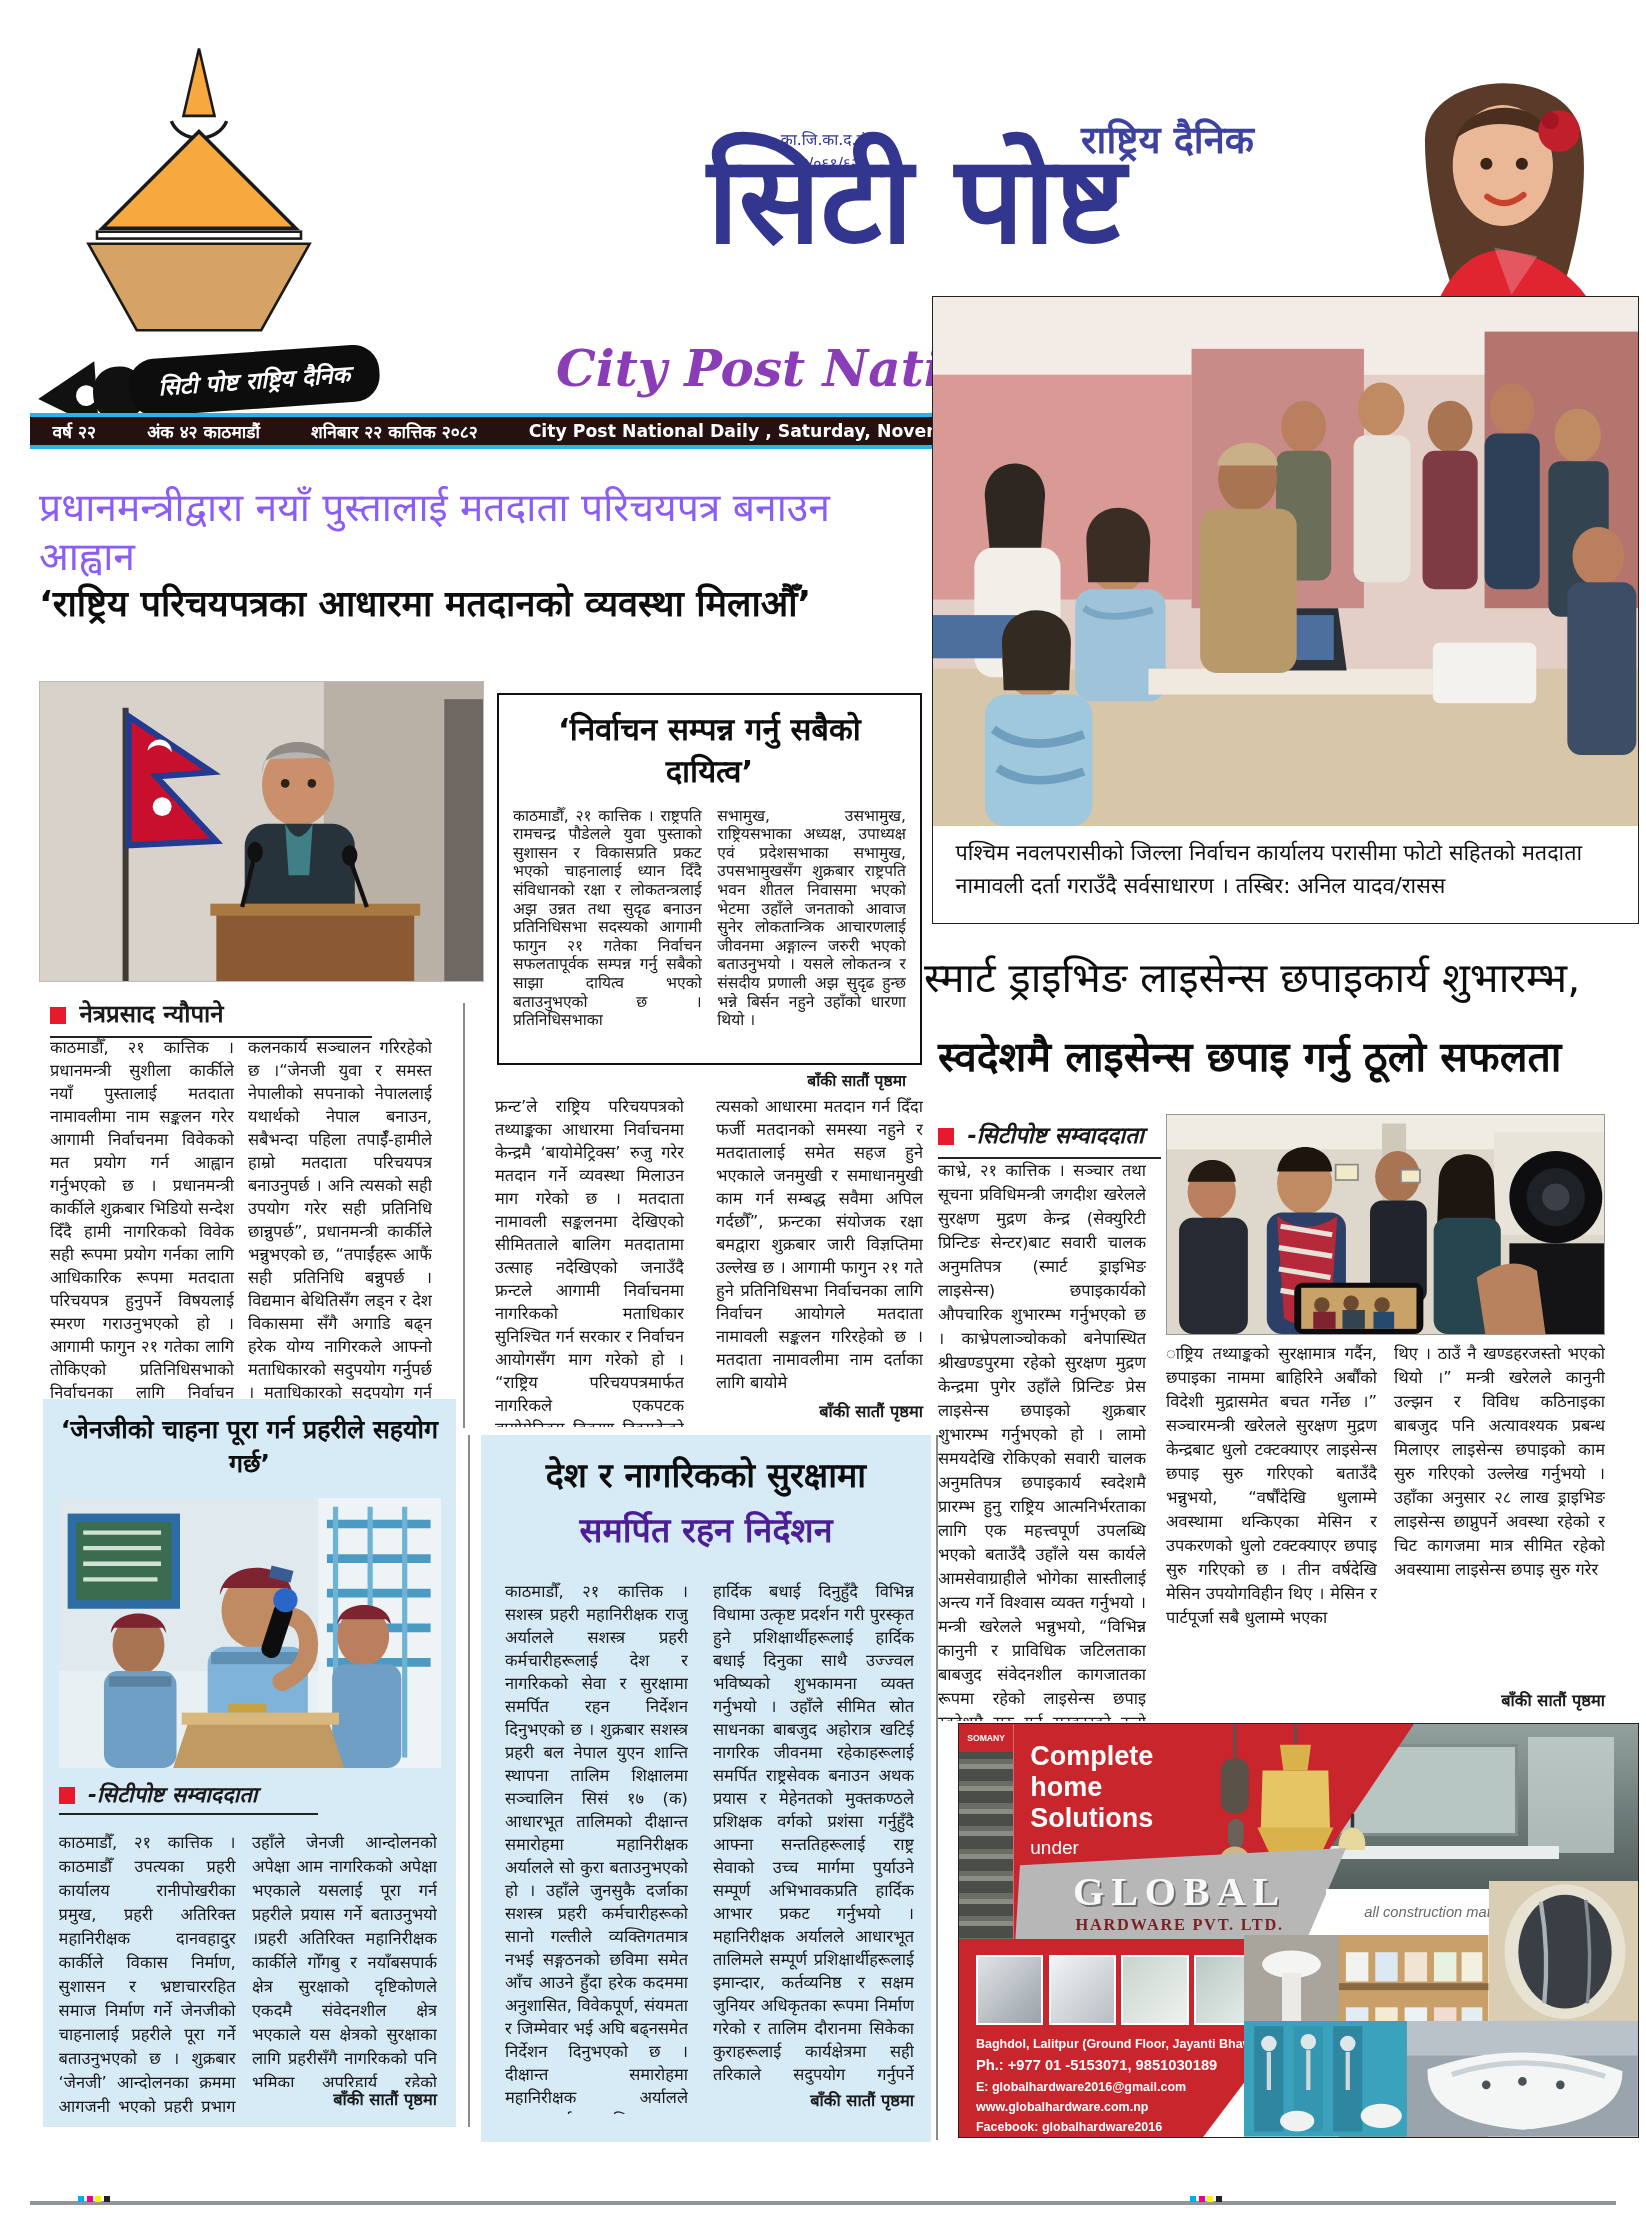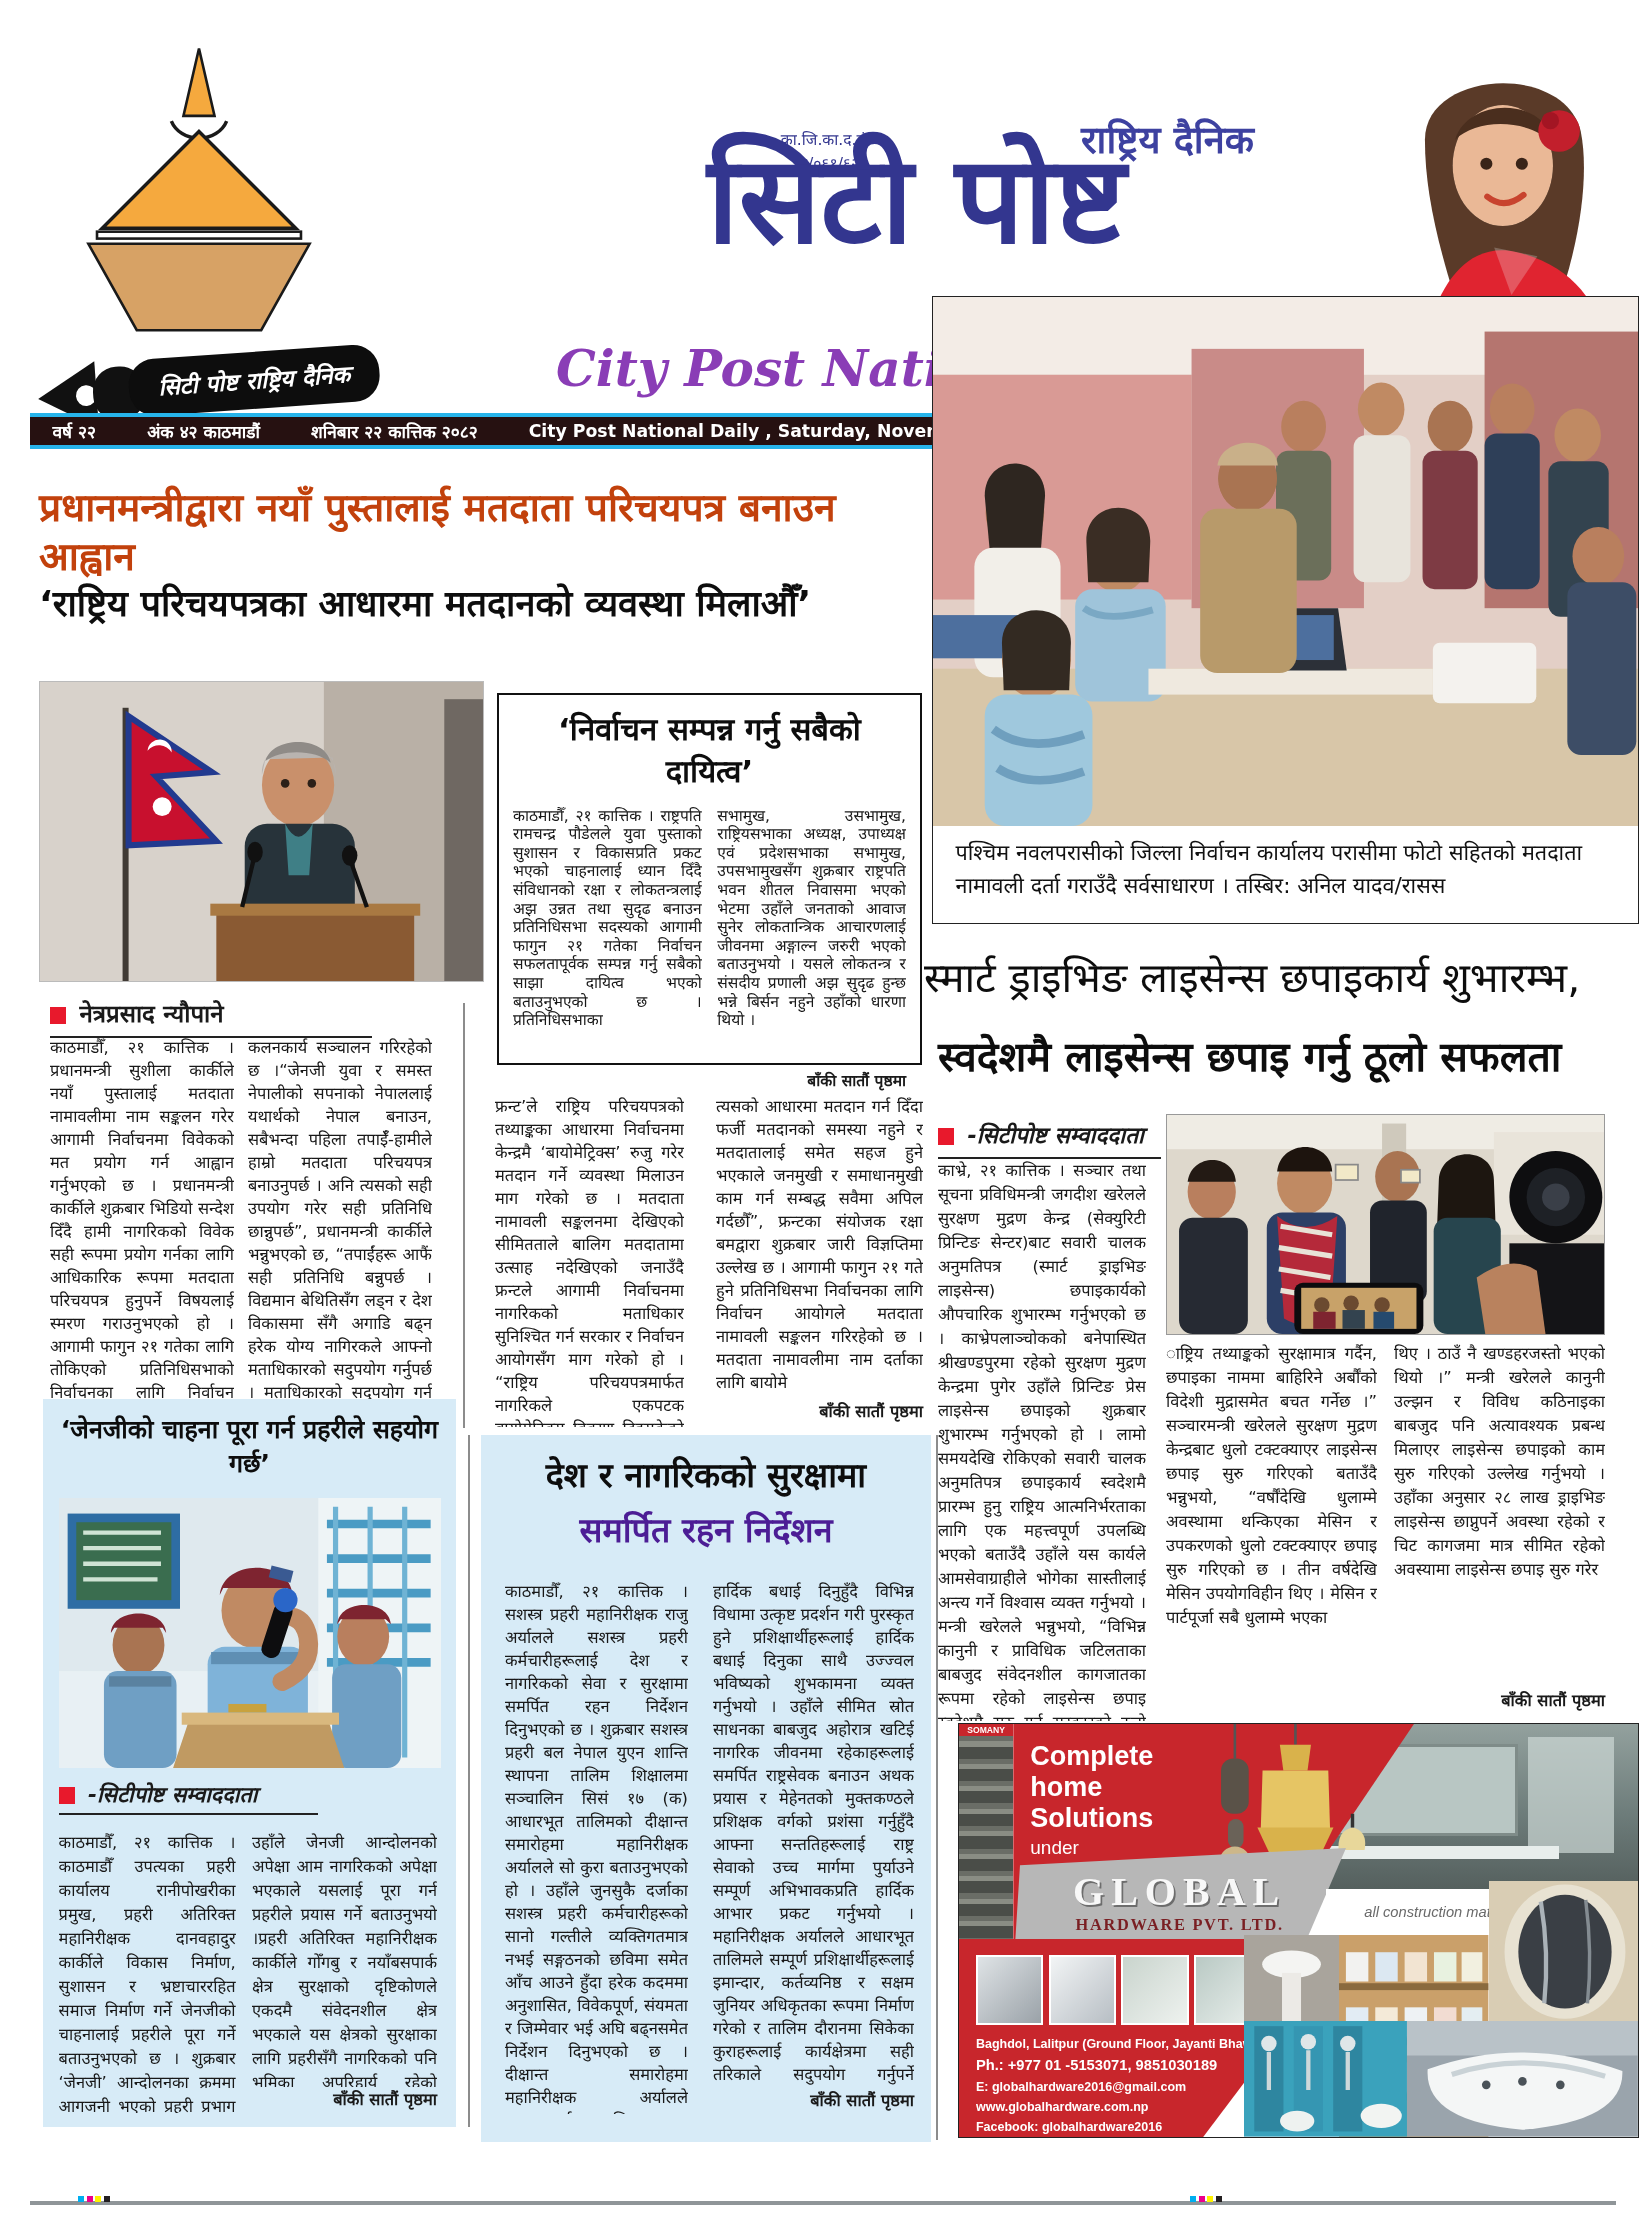--- a/index.html
+++ b/index.html
@@ -70,21 +70,21 @@
 <div class="abs" style="left:30px;top:413px;width:1586px;height:36px;background:#261111;border-top:4.3px solid #27b4ea;border-bottom:4.3px solid #27b4ea;color:#ffffff;display:flex;align-items:center;justify-content:space-between;padding:0 22.5px;box-sizing:border-box;font-size:17.3px;font-weight:bold;">
   <span>वर्ष २२</span>
   <span>अंक ४२ काठमाडौं</span>
   <span>शनिबार २२ कात्तिक २०८२</span>
   <span>City Post National Daily , Saturday,  November 8,  2025</span>
   <span>url : www.citypostdaily.com</span>
   <span>पष्ठ ८</span>
   <span>मूल्य रु. ५।-</span>
 </div>
 
-<div class="abs dev" style="left:39px;top:484px;width:886px;font-size:39px;font-weight:bold;color:#c2410c;line-height:1.25;">प्रधानमन्त्रीद्वारा नयाँ पुस्तालाई मतदाता परिचयपत्र बनाउन आह्वान</div>
+<div class="abs dev" style="left:39px;top:484px;width:886px;font-size:39px;font-weight:normal;color:#8b5cf6;line-height:1.25;">प्रधानमन्त्रीद्वारा नयाँ पुस्तालाई मतदाता परिचयपत्र बनाउन आह्वान</div>
 <div class="abs dev" style="left:39px;top:581px;width:886px;font-size:36px;font-weight:bold;color:#0d0d0d;line-height:1.3;">‘राष्ट्रिय परिचयपत्रका आधारमा मतदानको व्यवस्था मिलाऔँ’</div>
 
 <div class="abs" style="left:932px;top:296px;width:707px;height:628px;border:1.7px solid #222;box-sizing:border-box;background:#fff;">
   <div class="photo" style="width:100%;height:529px;">
     <svg viewBox="0 0 818 612" preserveAspectRatio="none">
       <rect width="818" height="612" fill="#e3cfc6"></rect>
       <rect width="818" height="90" fill="#f3ece6"></rect>
       <rect x="0" y="90" width="300" height="260" fill="#d99a95"></rect>
       <rect x="300" y="60" width="200" height="300" fill="#c98b88"></rect>
       <rect x="640" y="40" width="178" height="320" fill="#b5756f"></rect>
@@ -305,21 +305,21 @@
 
 <div class="abs adtxt" style="left:958px;top:1723px;width:681px;height:415px;border:1.7px solid #222;box-sizing:border-box;background:#fff;overflow:hidden;">
 
   <div class="abs" style="left:42%;top:0;width:58%;height:40%;background:linear-gradient(180deg,#93a19e 0%,#6d7c7a 55%,#55605e 100%);">
     <div class="abs" style="left:8%;top:12%;width:60%;height:52%;background:#b8c6c3;border:3.5px solid #7f8c89;"></div>
     <div class="abs" style="left:72%;top:8%;width:22%;height:70%;background:#cdd8d5;opacity:.7;"></div>
     <div class="abs" style="left:10%;top:74%;width:70%;height:8%;background:#e8eeec;"></div>
   </div>
 
   <div class="abs" style="left:0;top:0;width:8%;height:52%;background:repeating-linear-gradient(180deg,#4a4d48 0 12px,#6a6d66 12px 17.3px,#8a8d84 17.3px 22.5px);">
-    <div style="background:#c8262c;color:#fff;font-size:8.6px;font-weight:bold;text-align:center;padding:1px 0;">SOMANY</div>
+    <div style="background:#c8262c;color:#fff;font-size:8.6px;font-weight:bold;text-align:center;padding:9px 0;">SOMANY</div>
   </div>
 
   <div class="abs" style="left:0;top:0;width:100%;height:56%;background:#c8262c;clip-path:polygon(8% 0,67% 0,44% 100%,8% 100%);"></div>
 
   <div class="abs" style="left:10.5%;top:4%;color:#fff;line-height:1.15;">
     <div style="font-size:27px;font-weight:bold;text-align:right;">Complete</div>
     <div style="font-size:27px;font-weight:bold;">home</div>
     <div style="font-size:27px;font-weight:bold;">Solutions</div>
     <div style="font-size:19px;margin-top:3.5px;">under</div>
     <div style="font-size:24px;">one roof</div>

